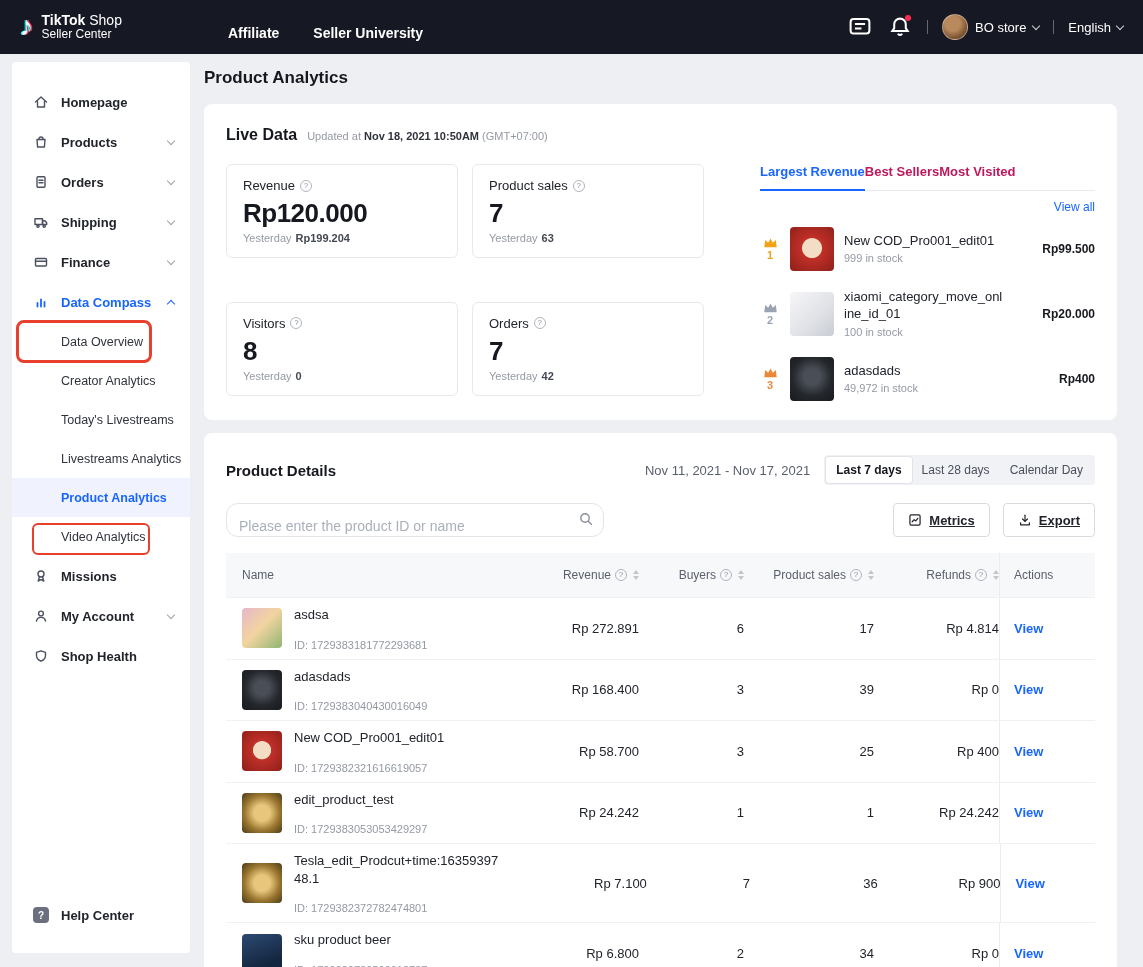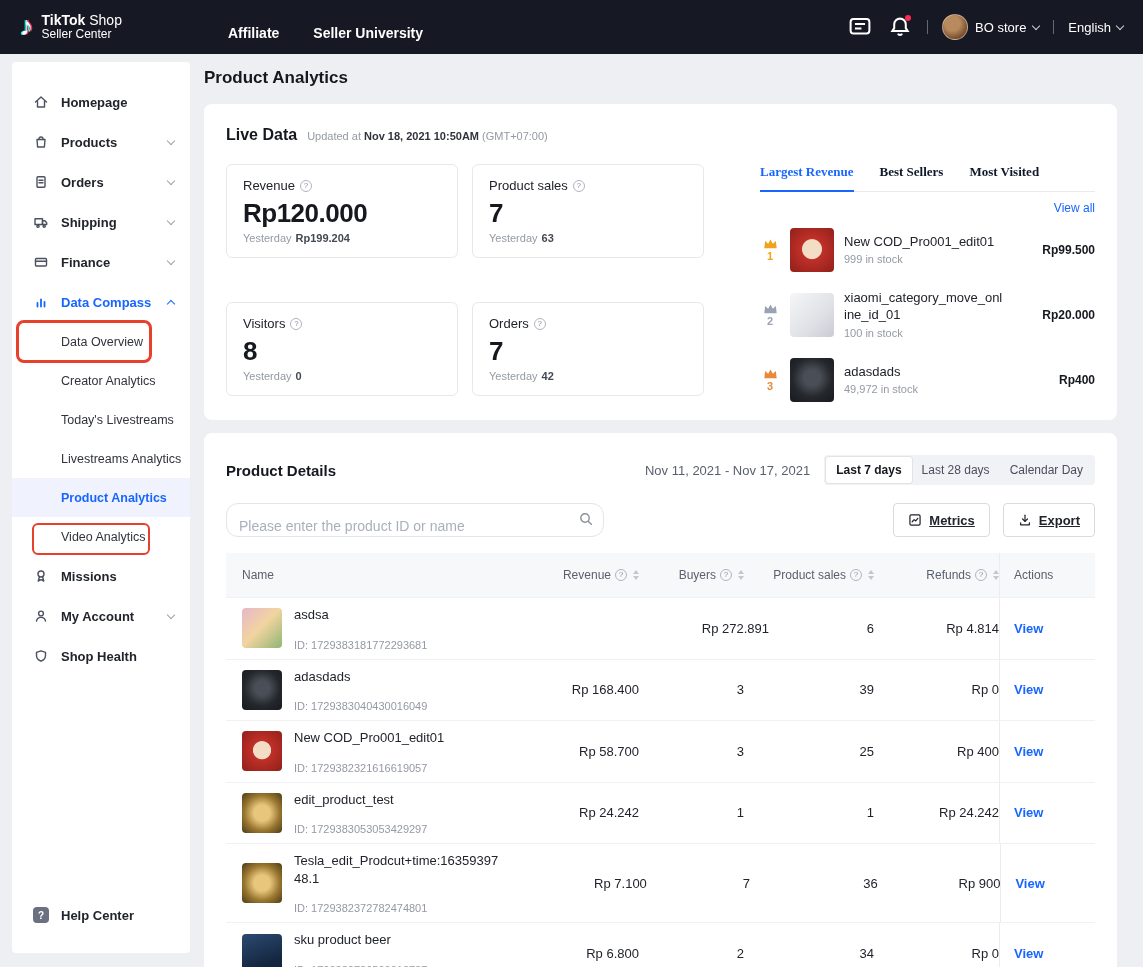--- a/index.html
+++ b/index.html
@@ -92,22 +92,22 @@
   .qicon {
     width:12px; height:12px; border:1px solid #b0b5bf; border-radius:50%;
     color:#8a8f99; font-size:8px; line-height:1; display:inline-flex; align-items:center; justify-content:center;
     cursor:pointer; flex:none;
   }
   .stat-value { font-size:26px; font-weight:700; color:#16181f; letter-spacing:-0.5px; margin-top:5px; }
   .stat-yday { margin-top:auto; font-size:11px; color:#9499a3; display:flex; gap:4px; }
   .stat-yday b { color:#434853; font-weight:700; }
 
   .ranking { flex:1; margin-left:56px; }
-  .rank-tabs { display:flex; gap:26px; border-bottom:1px solid #e9eaee;font-family:Liberation Serif, serif; }
-  .rank-tab { font-size:13px; font-weight:600; color:#0f172a; padding-bottom:11px; cursor:pointer; position:relative; }
+  .rank-tabs { display:flex; border-bottom:1px solid #e9eaee; }
+  .rank-tab { font-size:13px; font-weight:600; color:#be185d; padding-bottom:11px; cursor:pointer; position:relative; }
   .rank-tab.active { color:#1966ff; }
   .rank-tab.active::after { content:""; position:absolute; left:0; right:0; bottom:-1px; height:2px; background:#1966ff; }
   .view-all-row { display:flex; justify-content:flex-end; margin:9px 0 2px; }
   .view-all { font-size:12px; color:#1966ff; cursor:pointer; text-decoration:none; }
   .rank-row { display:flex; align-items:center; gap:10px; height:65px; cursor:pointer; }
   .rank-col { width:20px; display:flex; flex-direction:column; align-items:center; gap:1px; flex:none; }
   .rank-col svg { width:15px; height:11px; }
   .rank-num { font-size:11px; font-weight:700; }
   .r1 { color:#f0a31a; } .r2 { color:#9aa3b2; } .r3 { color:#e8893a; }
   .rthumb { width:44px; height:44px; border-radius:4px; flex:none; }
@@ -538,20 +538,21 @@
       <div class="trow">
         <div class="cell c-name">
           <span class="pthumb tm-floral"></span>
           <span class="pinfo">
             <div class="pname">asdsa</div>
             <div class="pid">ID: 1729383181772293681</div>
           </span>
         </div>
         <div class="cell c-rev num">Rp 272.891</div>
         <div class="cell c-buy num">6</div>
+        <div class="cell c-ps num">17</div>
         <div class="cell c-ref num">Rp 4.814</div>
         <div class="cell c-act">
             <a class="view-link">View</a>
           </div>
       </div>
 
       <div class="trow">
         <div class="cell c-name">
           <span class="pthumb tm-camera"></span>
           <span class="pinfo">

